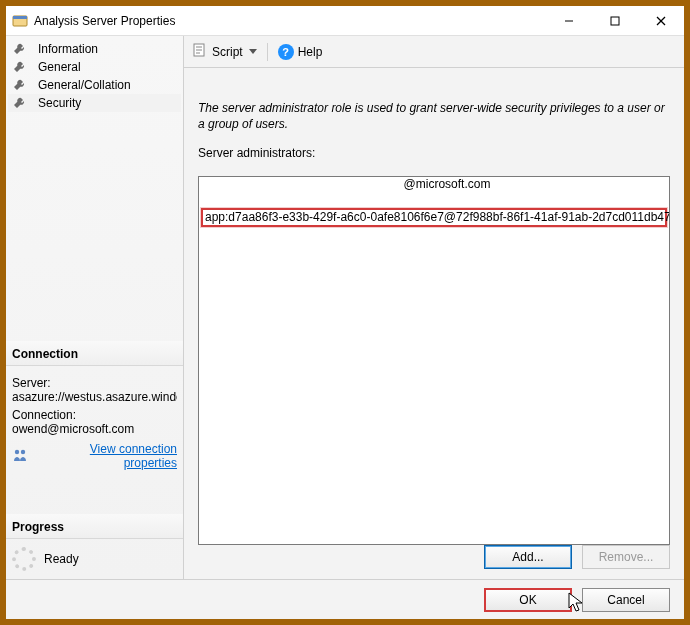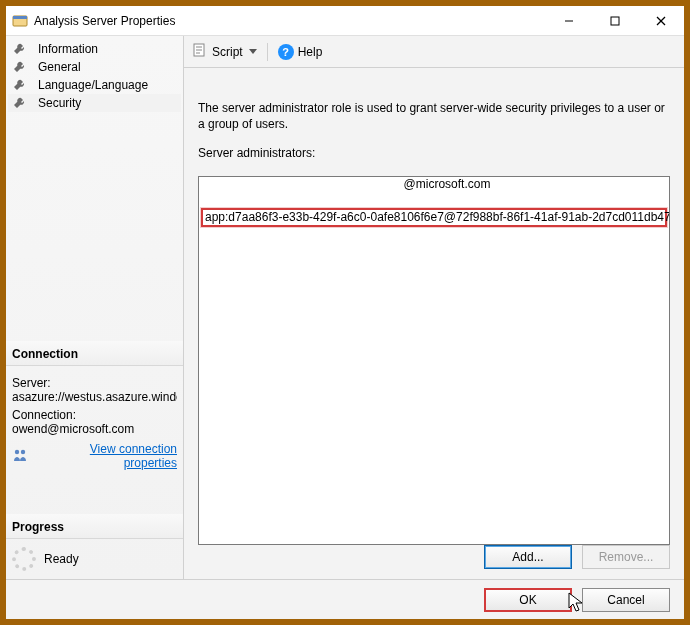--- a/index.html
+++ b/index.html
@@ -121,21 +121,21 @@
     font-size: 11px; font-weight: bold;
   }
 
   .content {
     flex: 1;
     padding: 12px 14px 10px 14px;
     display: flex; flex-direction: column;
     min-height: 0;
     background: #f3f3f3;
   }
-  .desc { color: #000; margin: 20px 0 14px 0; line-height: 1.35; }
+  .desc { color: #000; margin: 20px 0 14px 0; line-height: 1.35; font-style: italic; }
   .list-label { margin-bottom: 16px; }
   .admin-list {
     flex: 1;
     background: #fff;
     border: 1px solid #7a7a7a;
     overflow: auto;
     padding: 0;
     min-height: 0;
   }
   .admin-row { padding: 0 4px; white-space: nowrap; font-size: 12px; line-height: 15px; height: 15px; }
@@ -237,21 +237,21 @@
               </svg>
             </span>
           <span>General</span>
         </div>
         <div class="page-item">
           <span class="wrench">
               <svg width="14" height="14" viewBox="0 0 14 14">
                 <path d="M9 2a3 3 0 0 0-3.7 3.7L2 9l3 3 3.3-3.3A3 3 0 0 0 12 5l-2 2-1-1 2-2z" fill="#6b6b6b"></path>
               </svg>
             </span>
-          <span>Language/Language</span>
+          <span>General/Collation</span>
         </div>
         <div class="page-item selected">
           <span class="wrench">
               <svg width="14" height="14" viewBox="0 0 14 14">
                 <path d="M9 2a3 3 0 0 0-3.7 3.7L2 9l3 3 3.3-3.3A3 3 0 0 0 12 5l-2 2-1-1 2-2z" fill="#6b6b6b"></path>
               </svg>
             </span>
           <span>Security</span>
         </div>
       </div>

